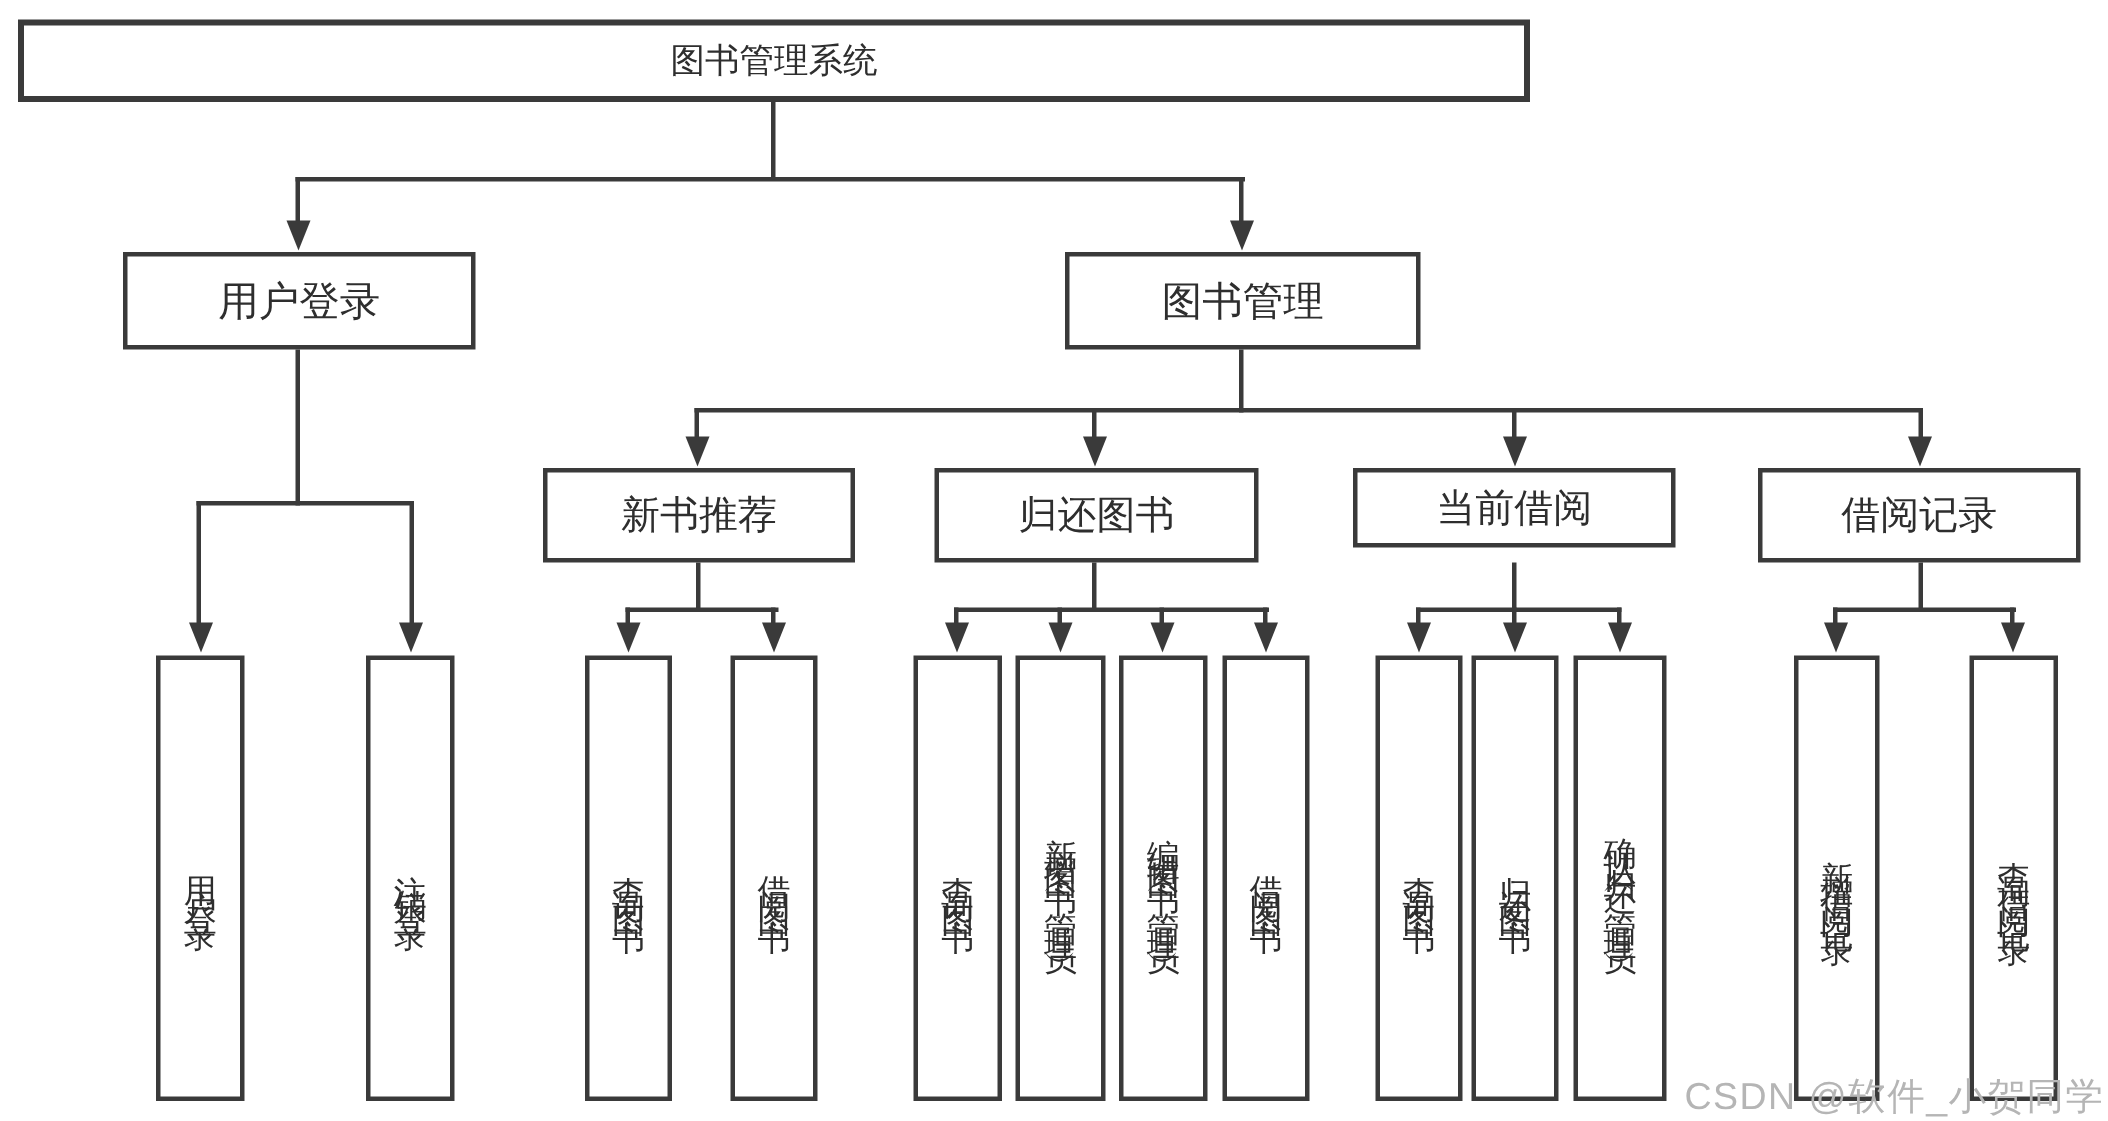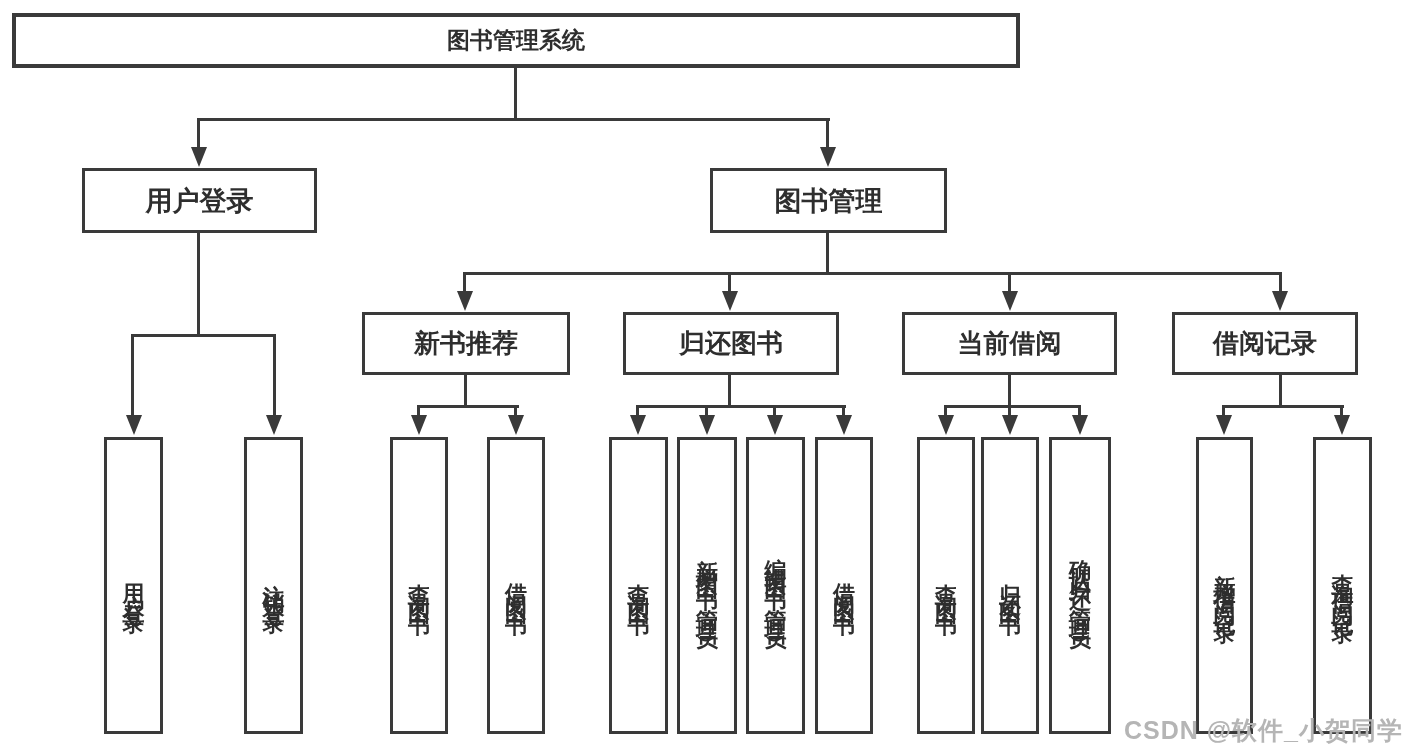--- a/index.html
+++ b/index.html
@@ -1,17 +1,17 @@
 <!DOCTYPE html>
 <html style="--line: #3a3a3a; --text: #2e2e2e; --watermark: #b5b5b5; --background: #ffffff;"><head>
 <meta charset="utf-8">
 <style>
   html,body{margin:0;padding:0;background:#fff;}
   .canvas{position:relative;width:1405px;height:747px;background:var(--background,#fff);
-          font-family:"Liberation Sans","DejaVu Sans",sans-serif;overflow:hidden;font-weight:bold;}
+          font-family:"Liberation Sans","DejaVu Sans",sans-serif;overflow:hidden;}
   .node{position:absolute;box-sizing:border-box;border:3px solid var(--line,#3a3a3a);
         background:#fff;display:flex;align-items:center;justify-content:center;
         color:var(--text,#2e2e2e);text-align:center;}
   .root{border-width:4px;font-size:23px;}
   .lvl2{font-size:27px;}
   .lvl3{font-size:26px;}
   .leaf{font-size:22px;}
   .vt{writing-mode:vertical-rl;text-orientation:mixed;letter-spacing:10px;line-height:1;}
   .h,.v{position:absolute;background:var(--line,#3a3a3a);}
   .h{height:3px;}
@@ -26,22 +26,22 @@
 
 <div class="canvas">
 
   <div class="node root" style="left:12px;top:13px;width:1008px;height:55px;">图书管理系统</div>
 
   <div class="node lvl2" style="left:82px;top:168px;width:235px;height:65px;">用户登录</div>
   <div class="node lvl2" style="left:710px;top:168px;width:237px;height:65px;">图书管理</div>
 
   <div class="node lvl3" style="left:362px;top:312px;width:208px;height:63px;">新书推荐</div>
   <div class="node lvl3" style="left:623px;top:312px;width:216px;height:63px;">归还图书</div>
-  <div class="node lvl3" style="left:902px;top:312px;width:215px;height:63px;">当前借阅</div>
-  <div class="node lvl3" style="left:1172px;top:312px;width:186px;height:63px;">借阅记录</div>
+  <div class="node lvl3" style="left:902px;top:312px;width:215px;height:53px;">当前借阅</div>
+  <div class="node lvl3" style="left:1172px;top:312px;width:215px;height:63px;">借阅记录</div>
 
   <div class="node leaf" style="left:104px;top:437px;width:59px;height:297px;">
     <span class="vt">用户登录</span>
     </div>
   <div class="node leaf" style="left:244px;top:437px;width:59px;height:297px;">
     <span class="vt">注销登录</span>
     </div>
 
   <div class="node leaf" style="left:390px;top:437px;width:58px;height:297px;">
     <span class="vt">查询图书</span>

